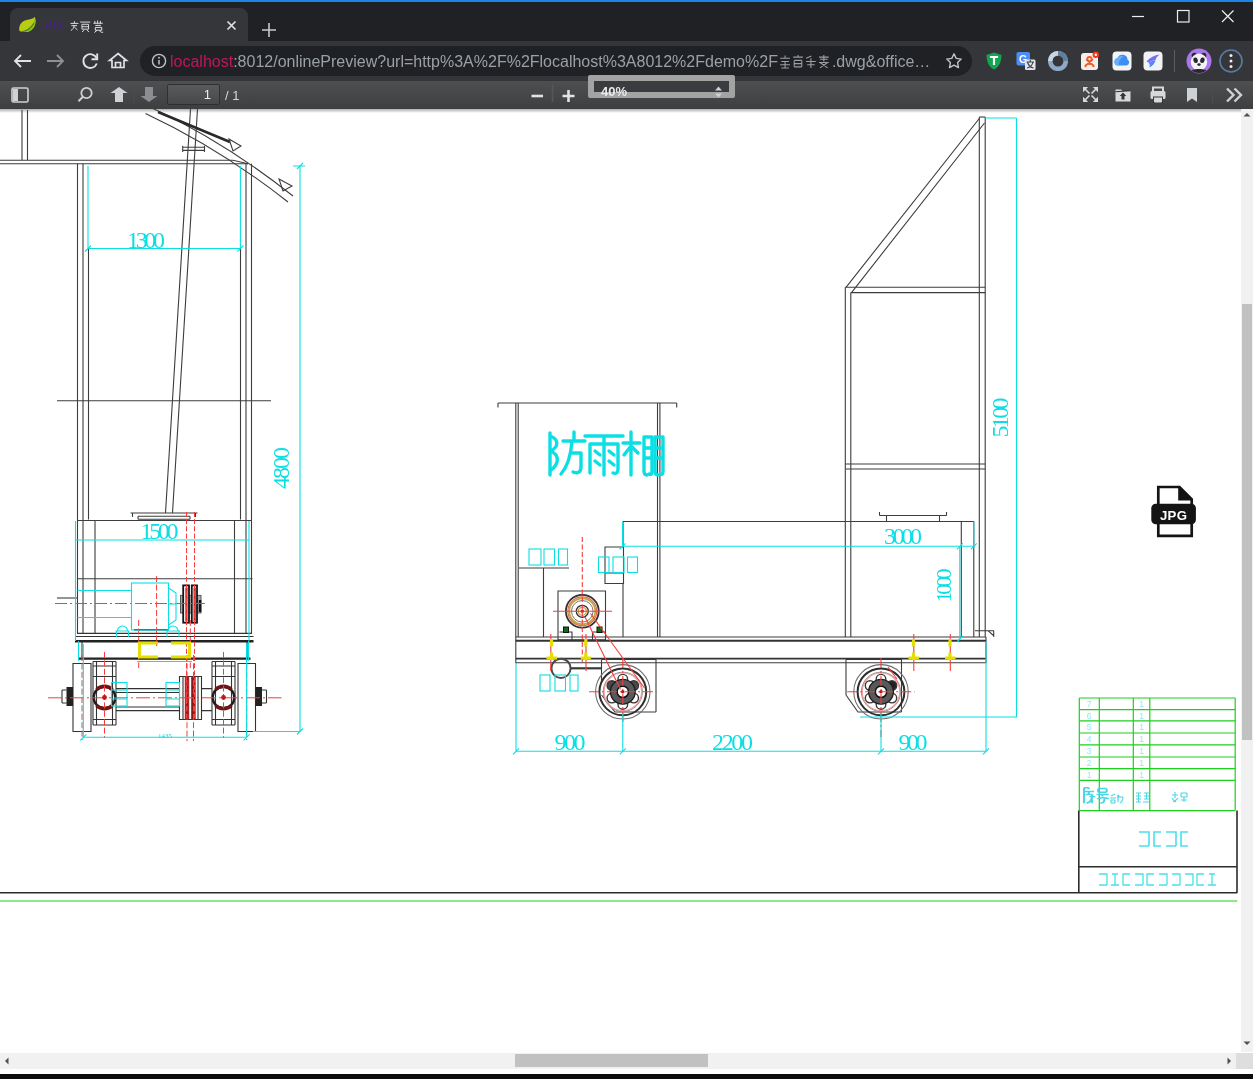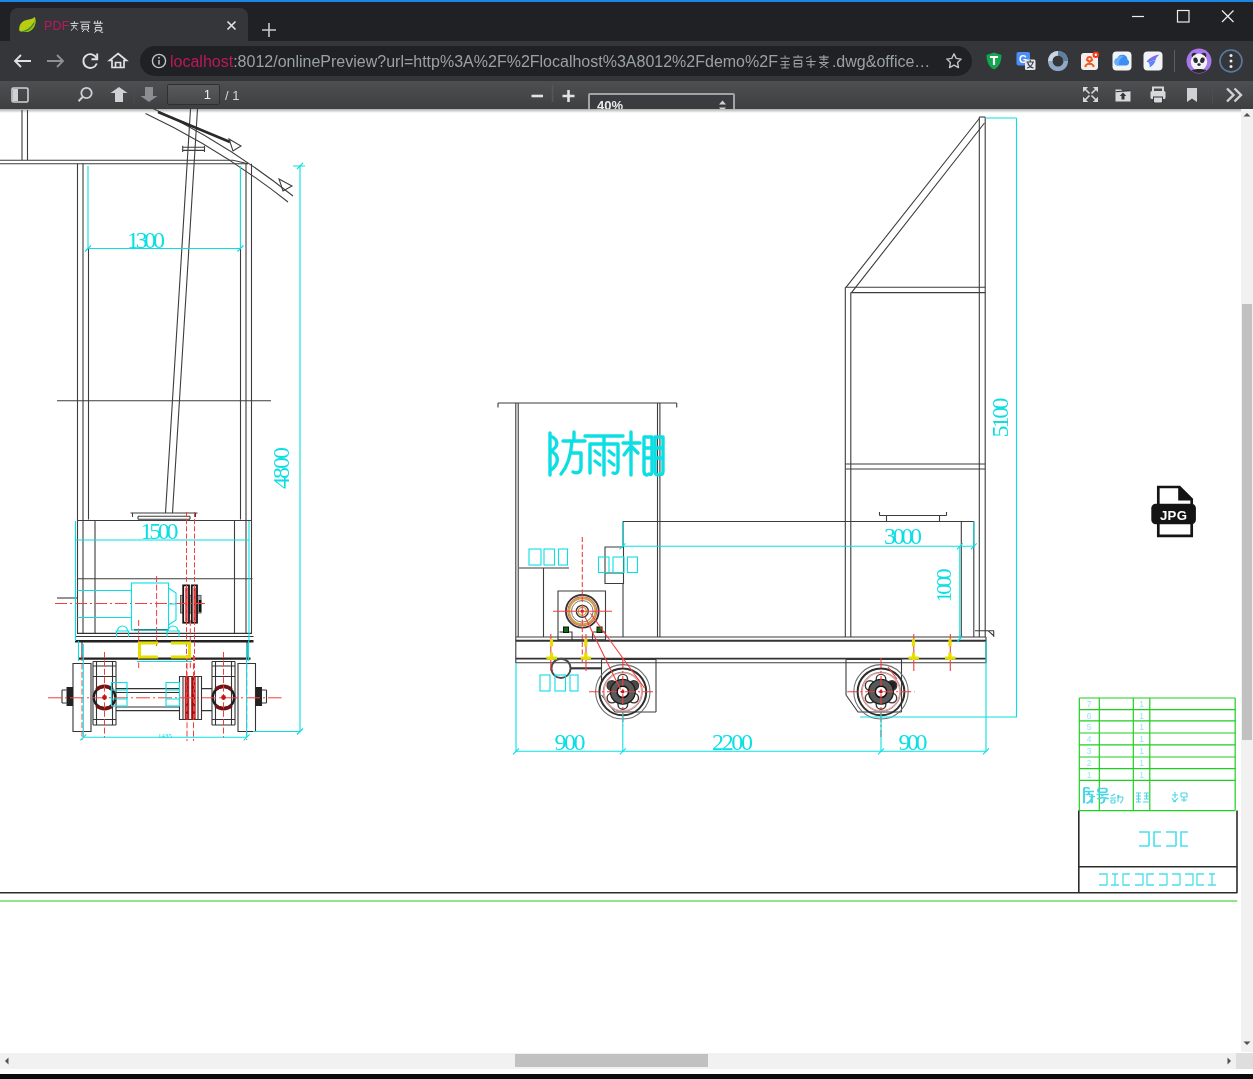--- a/index.html
+++ b/index.html
@@ -2,32 +2,32 @@
 <html><head>
 <meta charset="utf-8">
 <style>
 html,body{margin:0;padding:0;width:1253px;height:1079px;overflow:hidden;background:#fff;
  font-family:"Liberation Sans", sans-serif;}
 *{box-sizing:border-box}
 .abs{position:absolute}
 #bluetop{left:0;top:0;width:1253px;height:2px;background:#1d85e8}
 #tabstrip{left:0;top:2px;width:1253px;height:39px;background:#202124}
 #tab{left:10px;top:8px;width:238px;height:33px;background:#35363a;border-radius:8px 8px 0 0}
-#tabtitle{left:44px;top:19px;color:#be185d;font-size:12.5px;letter-spacing:.2px}
+#tabtitle{left:44px;top:19px;color:#4c1d95;font-size:12.5px;letter-spacing:.2px}
 #tabclose{left:224px;top:18px;width:15px;height:15px;color:#dfe1e5;font-size:14px;line-height:15px;text-align:center}
 #newtab{left:257px;top:18px;width:24px;height:24px;color:#c6c9cd;font-size:21px;line-height:22px;text-align:center;font-weight:300}
 #winbtns{left:1120px;top:6px;color:#e8eaed}
 #toolbar{left:0;top:41px;width:1253px;height:40px;background:#35363a}
 #omnibox{left:140px;top:46px;width:832px;height:30px;background:#1f2124;border-radius:15px}
 #urltext{left:170px;top:51px;width:764px;height:21px;font-size:16px;color:#9aa0a6;white-space:nowrap;overflow:hidden;text-overflow:ellipsis;line-height:21px}
 #urltext b{color:#be185d;font-weight:normal}
 #pdfbar{left:0;top:81px;width:1253px;height:28px;background:linear-gradient(#4e4f51,#3e3f41);box-shadow:0 1px 2px rgba(0,0,0,.4)}
 #pagebox{left:167px;top:84px;width:53px;height:21px;background:linear-gradient(#585a5c,#464849);border:1px solid #2e3032;border-radius:2px;color:#eceeef;font-size:13px;line-height:19px;text-align:right;padding-right:8px}
 #pageof{left:225px;top:86px;color:#d5d7d8;font-size:13px;line-height:19px}
-#zoombox{left:588px;top:93px;width:147px;height:23px;background:#3a3c3f;border:2px solid #a3a3a3;border-radius:2px;color:#e9eaeb;font-size:13px;font-weight:bold;line-height:21px;padding-left:7px}
+#zoombox{left:588px;top:75px;width:147px;height:23px;background:#3a3c3f;border:6px solid #a3a3a3;border-radius:2px;color:#e9eaeb;font-size:13px;font-weight:bold;line-height:21px;padding-left:7px}
 #content{left:0;top:109px;width:1253px;height:944px;background:#fff}
 #vsb{left:1241px;top:109px;width:12px;height:943px;background:#f1f1f1}
 #vthumb{left:1242px;top:304px;width:10px;height:436px;background:#c1c1c1}
 #hsb{left:0;top:1053px;width:1236px;height:16px;background:#f1f1f1}
 #hthumb{left:515px;top:1054px;width:193px;height:13px;background:#c1c1c1}
 #corner{left:1236px;top:1053px;width:17px;height:16px;background:#dedede}
 #whitebottom{left:0;top:1069px;width:1253px;height:5px;background:#fff}
 #blackbottom{left:0;top:1074px;width:1253px;height:5px;background:#0b0c0d}
 .sep{position:absolute;width:1px;background:#5b5e62}
 </style>

